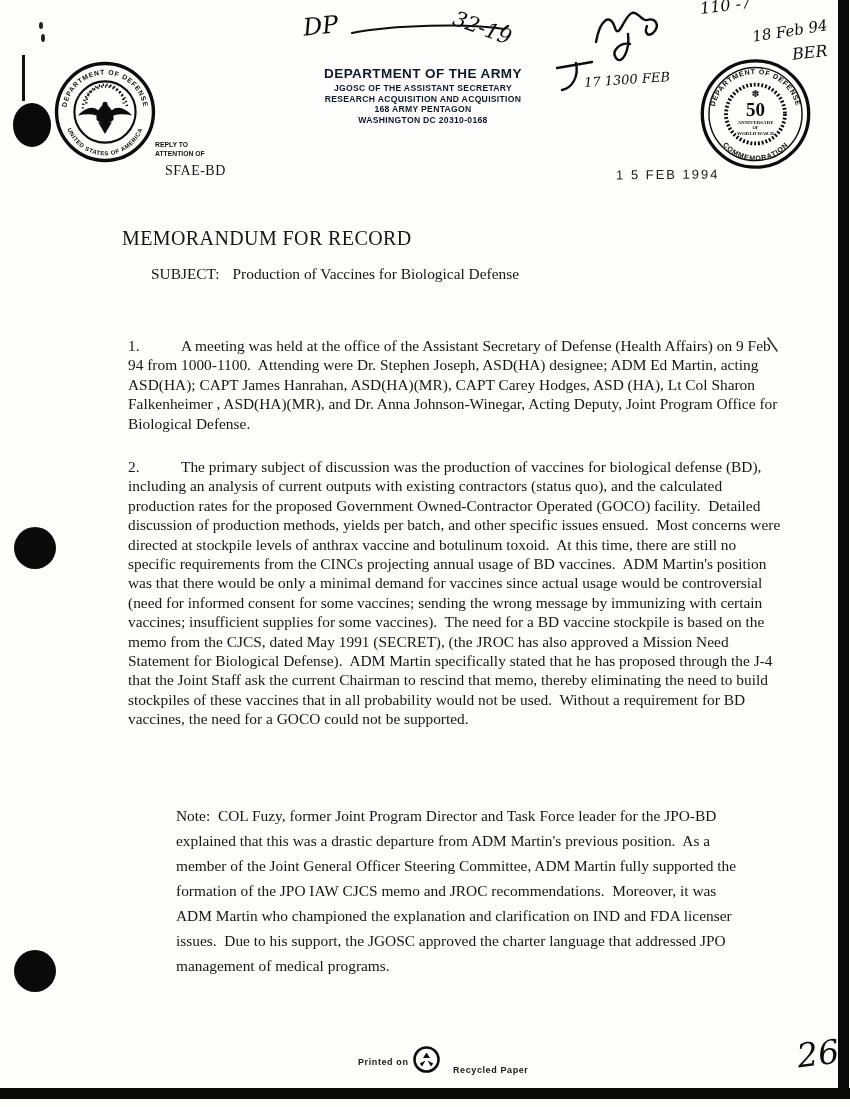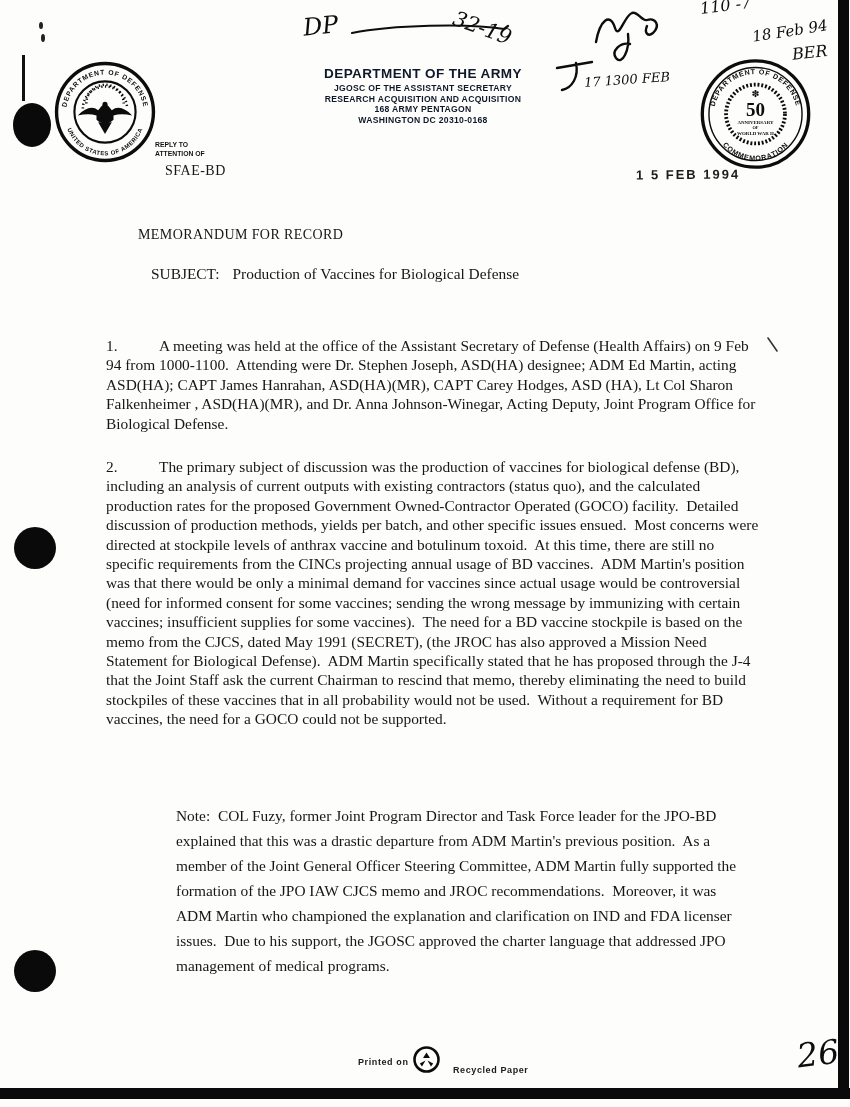--- a/index.html
+++ b/index.html
@@ -21,40 +21,40 @@
   .speck { background:#222; border-radius:50%; }
 
   
   .letterhead { left:268px; top:66px; width:310px; text-align:center;
     font-family:Liberation Sans, sans-serif; font-weight:bold; color:#0f172a; }
   .lh-title { font-size:13.5px; letter-spacing:0.4px; margin-bottom:2px; }
   .lh-sub   { font-size:8.6px;  line-height:10.6px; letter-spacing:0.3px; }
   .replyto { left:155px; top:141px; font-family:"Liberation Sans", sans-serif;
     font-weight:bold; font-size:6.8px; line-height:8.5px; color:#141414; }
   .office-symbol { left:136px; top:163px; font-size:14px; letter-spacing:0.5px;margin-left:29px; }
-  .date-stamp { left:636px; top:167px; font-family:"Liberation Sans", sans-serif;
-    font-weight:bold; font-size:13px; letter-spacing:2px; color:#1c1c1c;
+  .date-stamp { left:616px; top:167px; font-family:"Liberation Sans", sans-serif;
+    font-weight:normal; font-size:13px; letter-spacing:2px; color:#1c1c1c;
     transform:rotate(-0.5deg); white-space:nowrap; }
 
   
   .hw { position:absolute; font-family:"DejaVu Serif", serif; font-style:italic;
         color:#0d0d0d; white-space:nowrap; }
   .hw-dp      { left:303px; top:12px;  font-size:24px; transform:rotate(-6deg); }
   .hw-3219    { left:452px; top:16px;  font-size:21px; transform:rotate(20deg); }
   .hw-110     { left:700px; top:-4px;  font-size:16px; transform:rotate(-7deg); }
   .hw-18feb   { left:752px; top:22px;  font-size:15px; transform:rotate(-9deg); }
   .hw-ber     { left:792px; top:43px;  font-size:16px; transform:rotate(-6deg); }
   .hw-time    { left:584px; top:72px;  font-size:13px; transform:rotate(-4deg); }
   .hw-pagenum { left:797px; top:1034px; font-size:33px; transform:rotate(-7deg); }
 
   
-  .memo-title { left:138px; top:227px; font-size:14px; letter-spacing:0.4px; }
+  .memo-title { left:122px; top:227px; font-size:20px; letter-spacing:0.4px; }
   .subject-line { left:122px; top:265px; font-size:15.4px;margin-left:29px; }
   .subject-line .gap { display:inline-block; width:13px; }
-  .body-par { left:106px; width:656px; font-size:15.4px; line-height:19.4px;
+  .body-par { left:128px; width:656px; font-size:15.4px; line-height:19.4px;
     text-align:left;margin-top:8px; }
   .par1 { top:328px; }
   .par2 { top:449px; }
   .pnum { display:inline-block; width:53px; }
   .ptext { white-space:pre-wrap; }
   .note-par { left:176px; top:788px; width:562px; font-size:15.4px;
     line-height:25px; white-space:pre-wrap; }
 
   
   .footer-print { font-family:"Liberation Sans", sans-serif; font-weight:bold;

